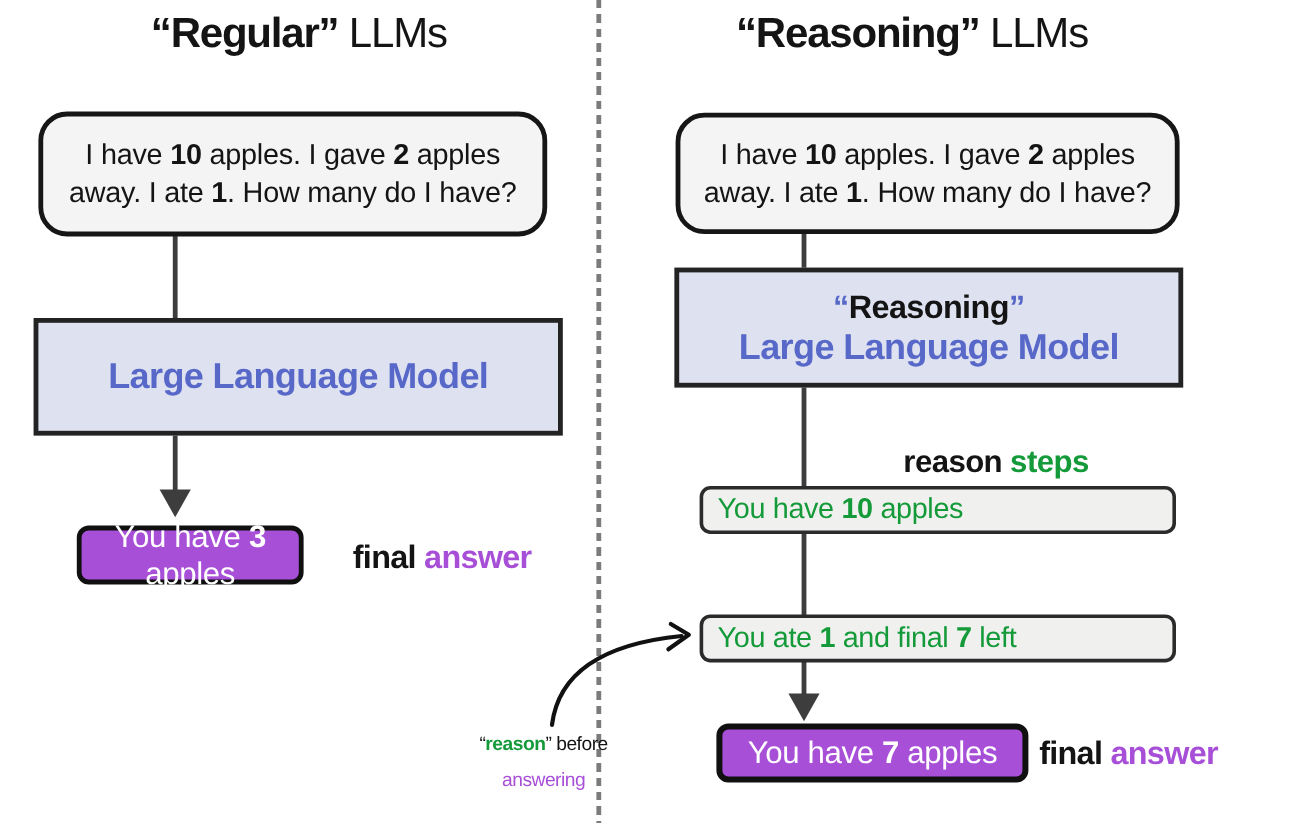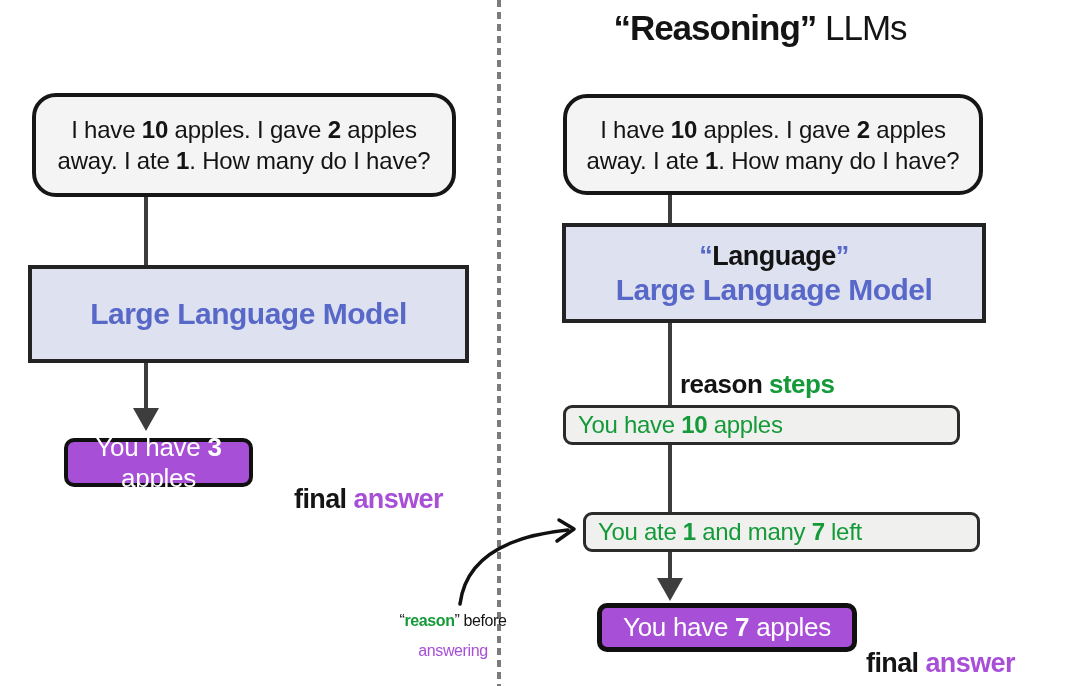--- a/index.html
+++ b/index.html
@@ -22,39 +22,39 @@
   
   .llm-box{
     background:var(--lavender,#dee1f0);border:4px solid #232323;
     display:flex;flex-direction:column;align-items:center;justify-content:center;
     text-align:center;z-index:2;
   }
   .llm-label{color:var(--blue,#5868c8);font-size:30px;font-weight:600;letter-spacing:-0.5px;}
   .llm-quoted{font-size:27px;font-weight:700;color:#141414;letter-spacing:-0.5px;line-height:34px;}
   .llm-quoted .bq{color:var(--blue,#5868c8);}
   
-  .steps-label{font-size:26px;font-weight:700;text-align:left;z-index:2;letter-spacing:-0.5px;}
+  .steps-label{font-size:26px;font-weight:700;text-align:center;z-index:2;letter-spacing:-0.5px;}
   .steps-label .green{color:var(--green,#149a39);}
   
   .step-box{
     background:var(--step-bg,#f0f1ef);border:3px solid #2b2b2b;border-radius:9px;
     display:flex;align-items:center;justify-content:flex-start;padding-left:12px;
     font-size:24px;color:var(--green,#149a39);z-index:2;letter-spacing:-0.3px;
   }
   .step-box b{font-weight:700;}
   
   .purple-box{
     background:var(--purple,#a84fd8);border:4px solid #101010;border-radius:10px;
     display:flex;align-items:center;justify-content:center;text-align:center;
     color:#ffffff;font-size:26px;z-index:2;letter-spacing:-0.3px;
   }
   .purple-box.thick{border-width:5px;}
   .purple-box b{font-weight:700;}
   
-  .final-label{font-size:27px;font-weight:700;z-index:2;letter-spacing:-0.6px;margin-top:35px;}
+  .final-label{font-size:27px;font-weight:700;z-index:2;letter-spacing:-0.6px;}
   .final-label .answer{color:var(--purple,#a84fd8);}
   
   .annotation{font-size:16px;line-height:30px;text-align:center;z-index:2;letter-spacing:-0.4px;}
   .annotation .green{color:var(--green,#149a39);font-weight:700;}
   .annotation .purple{color:var(--purple,#a84fd8);font-weight:400;}
   
   .divider{
     left:497px;top:0;width:4px;height:686px;z-index:0;
     background:repeating-linear-gradient(to bottom,var(--divider,#7b7b7b) 0 7px,transparent 7px 12px);
   }
@@ -76,20 +76,23 @@
 
     <line x1="670" y1="193" x2="670" y2="226" stroke="#3d3d3d" stroke-width="4"></line>
 
     <line x1="670" y1="321" x2="670" y2="582" stroke="#3d3d3d" stroke-width="4"></line>
     <polygon points="657,578 683,578 670,601" fill="#3d3d3d"></polygon>
 
     <path d="M 460 604 Q 468 540 568 530" fill="none" stroke="#111111" stroke-width="3.5" stroke-linecap="round"></path>
     <polyline points="559,520 574,529 557,541" fill="none" stroke="#111111" stroke-width="3.5" stroke-linecap="round" stroke-linejoin="round"></polyline>
   </svg>
 
+  <div class="abs col-title" style="left:0;width:498px;">
+    <span class="q">“Regular”</span><span> LLMs</span>
+  </div>
 
   <div class="abs prompt-box" style="left:32px;top:93px;width:424px;height:104px;">
     <div>
       <div><span>I have </span><b>10</b><span> apples. I gave </span><b>2</b><span> apples</span></div>
       <div><span>away. I ate </span><b>1</b><span>. How many do I have?</span></div>
     </div>
   </div>
 
   <div class="abs llm-box" style="left:28px;top:265px;width:441px;height:98px;">
     <div class="llm-label">Large Language Model</div>
@@ -109,36 +112,36 @@
 
   <div class="abs prompt-box" style="left:563px;top:94px;width:420px;height:101px;">
     <div>
       <div><span>I have </span><b>10</b><span> apples. I gave </span><b>2</b><span> apples</span></div>
       <div><span>away. I ate </span><b>1</b><span>. How many do I have?</span></div>
     </div>
   </div>
 
   <div class="abs llm-box" style="left:562px;top:223px;width:424px;height:100px;">
     <div class="llm-quoted">
-      <span class="bq">“</span><span>Language</span><span class="bq">”</span>
+      <span class="bq">“</span><span>Reasoning</span><span class="bq">”</span>
     </div>
     <div class="llm-label">Large Language Model</div>
   </div>
 
   <div class="abs steps-label" style="left:680px;top:369px;width:300px;">
     <span>reason</span><span class="green"> steps</span>
   </div>
 
-  <div class="abs step-box" style="left:563px;top:405px;width:397px;height:40px;">
+  <div class="abs step-box" style="left:583px;top:405px;width:397px;height:40px;">
     <div><span>You have </span><b>10</b><span> apples</span><b></b><span></span></div>
   </div>
 
 
   <div class="abs step-box" style="left:583px;top:512px;width:397px;height:40px;">
-    <div><span>You ate </span><b>1</b><span> and many </span><b>7</b><span> left</span></div>
+    <div><span>You ate </span><b>1</b><span> and final </span><b>7</b><span> left</span></div>
   </div>
 
   <div class="abs purple-box thick" style="left:597px;top:603px;width:260px;height:49px;">
     <div><span>You have </span><b>7</b><span> apples</span></div>
   </div>
 
   <div class="abs final-label" style="left:866px;top:613px;">
     <span>final</span><span class="answer"> answer</span>
   </div>
 

